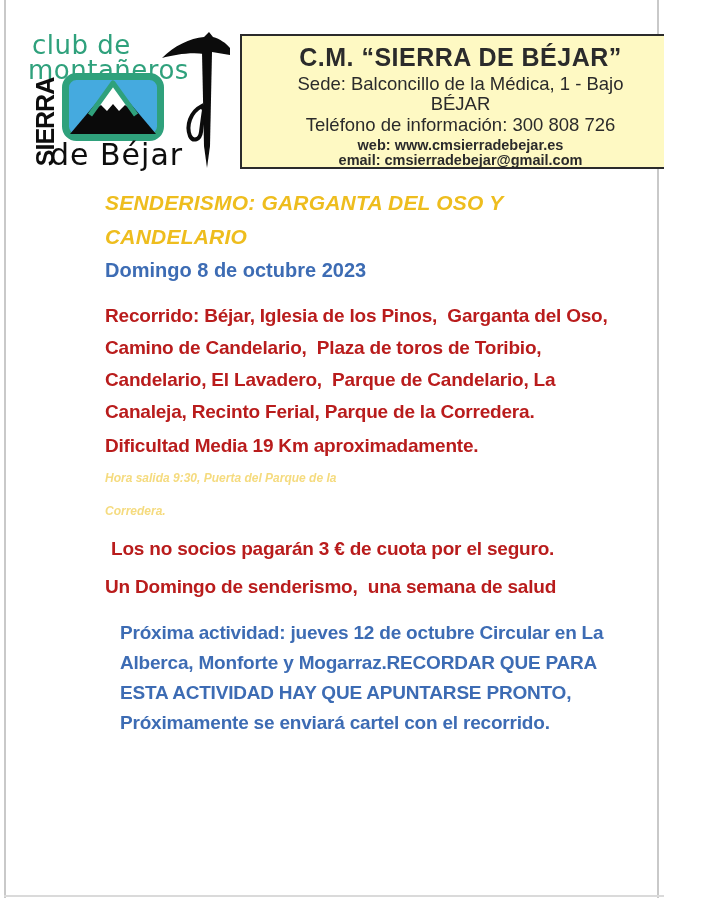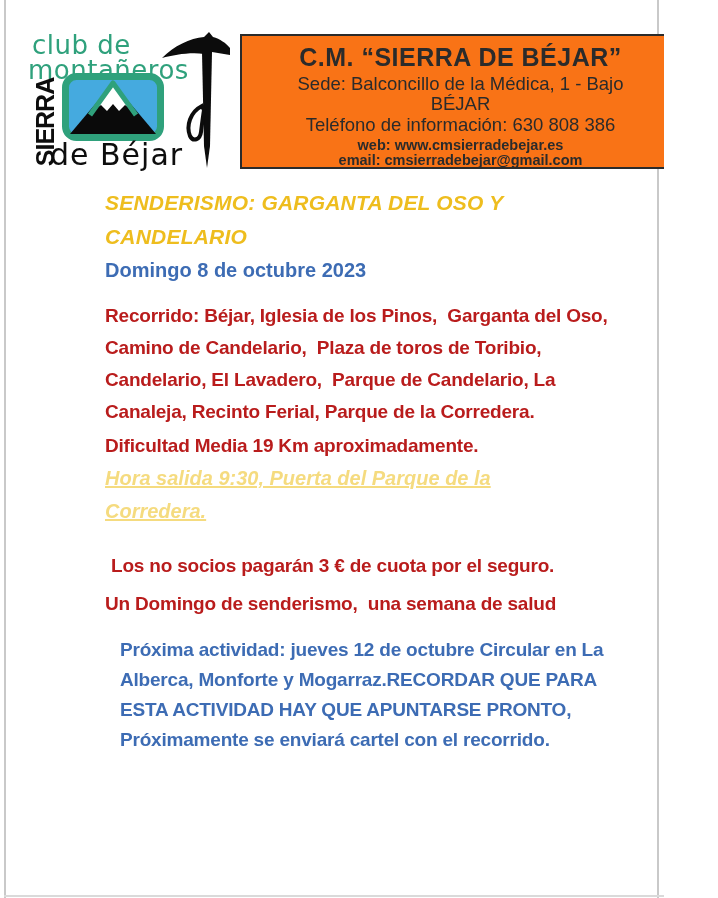--- a/index.html
+++ b/index.html
@@ -38,21 +38,21 @@
   .debejar{
     position:absolute;left:32px;top:113px;
     font-family:"DejaVu Sans",sans-serif;
     font-size:30px;letter-spacing:1px;color:#0d0d0d;white-space:pre;
   }
   .axe{position:absolute;left:142px;top:4px;}
 
   
   .info-box{
     position:absolute;left:240px;top:34px;width:437px;height:131px;
-    border:2px solid #2b2b2b;background:#f97316;
+    border:2px solid #2b2b2b;background:#fef9c3;
     text-align:center;color:#2b2b2b;
   }
   .info-title{font-weight:bold;font-size:25px;letter-spacing:.5px;margin-top:7px;white-space:pre;}
   .info-line{font-size:18.5px;line-height:20px;margin-top:2px;white-space:pre;}
   .info-city{font-size:18.5px;line-height:19px;white-space:pre;}
   .info-small{font-weight:bold;font-size:14.5px;line-height:15px;margin-top:3px;white-space:pre;}
 
   
   .main{position:absolute;left:105px;top:186px;width:580px;}
   .line{white-space:pre;}
@@ -65,21 +65,21 @@
     color:var(--blue);font-weight:bold;font-size:20px;line-height:28px;
     margin:0 0 16px 0;
   }
   .black-para{
     color:#b91c1c;font-weight:bold;font-size:19px;line-height:32px;
     letter-spacing:-.2px;margin:0 0 2px 0;
   }
   .difficulty{margin:0;}
   .departure{
     color:var(--light-gold);font-weight:bold;font-style:italic;
-    font-size:20px;line-height:33px;margin:0 0 22px 0;text-decoration:underline;
+    font-size:12px;line-height:33px;margin:0 0 5px 0;
   }
   .fee{padding-left:6px;margin:0 0 6px 0;}
   .slogan{margin:0 0 10px 0;}
   .next{
     color:var(--blue);font-weight:bold;font-size:19px;line-height:30px;
     letter-spacing:-.2px;margin:15px;
   }
 </style>
 </head>
 <body>
@@ -118,21 +118,21 @@
 
         <path d="M42,78 C30,84 26,98 30,108 C33,114 40,112 41,104 C42,96 43,88 44,82 Z" fill="none" stroke="#0c0c0c" stroke-width="4"></path>
       </svg>
     </span>
   </div>
 
   <div class="info-box">
     <div class="info-title">C.M. “SIERRA DE BÉJAR”</div>
     <div class="info-line">Sede: Balconcillo de la Médica, 1 - Bajo</div>
     <div class="info-city">BÉJAR</div>
-    <div class="info-line">Teléfono de información: 630 808 386</div>
+    <div class="info-line">Teléfono de información: 300 808 726</div>
     <div class="info-small">web: www.cmsierradebejar.es</div>
     <div class="info-small" style="margin-top:0;">email: cmsierradebejar@gmail.com</div>
   </div>
 
   <div class="main">
 
     <div class="title">
       <div class="line">SENDERISMO: GARGANTA DEL OSO Y</div>
       <div class="line">CANDELARIO</div>
     </div>

